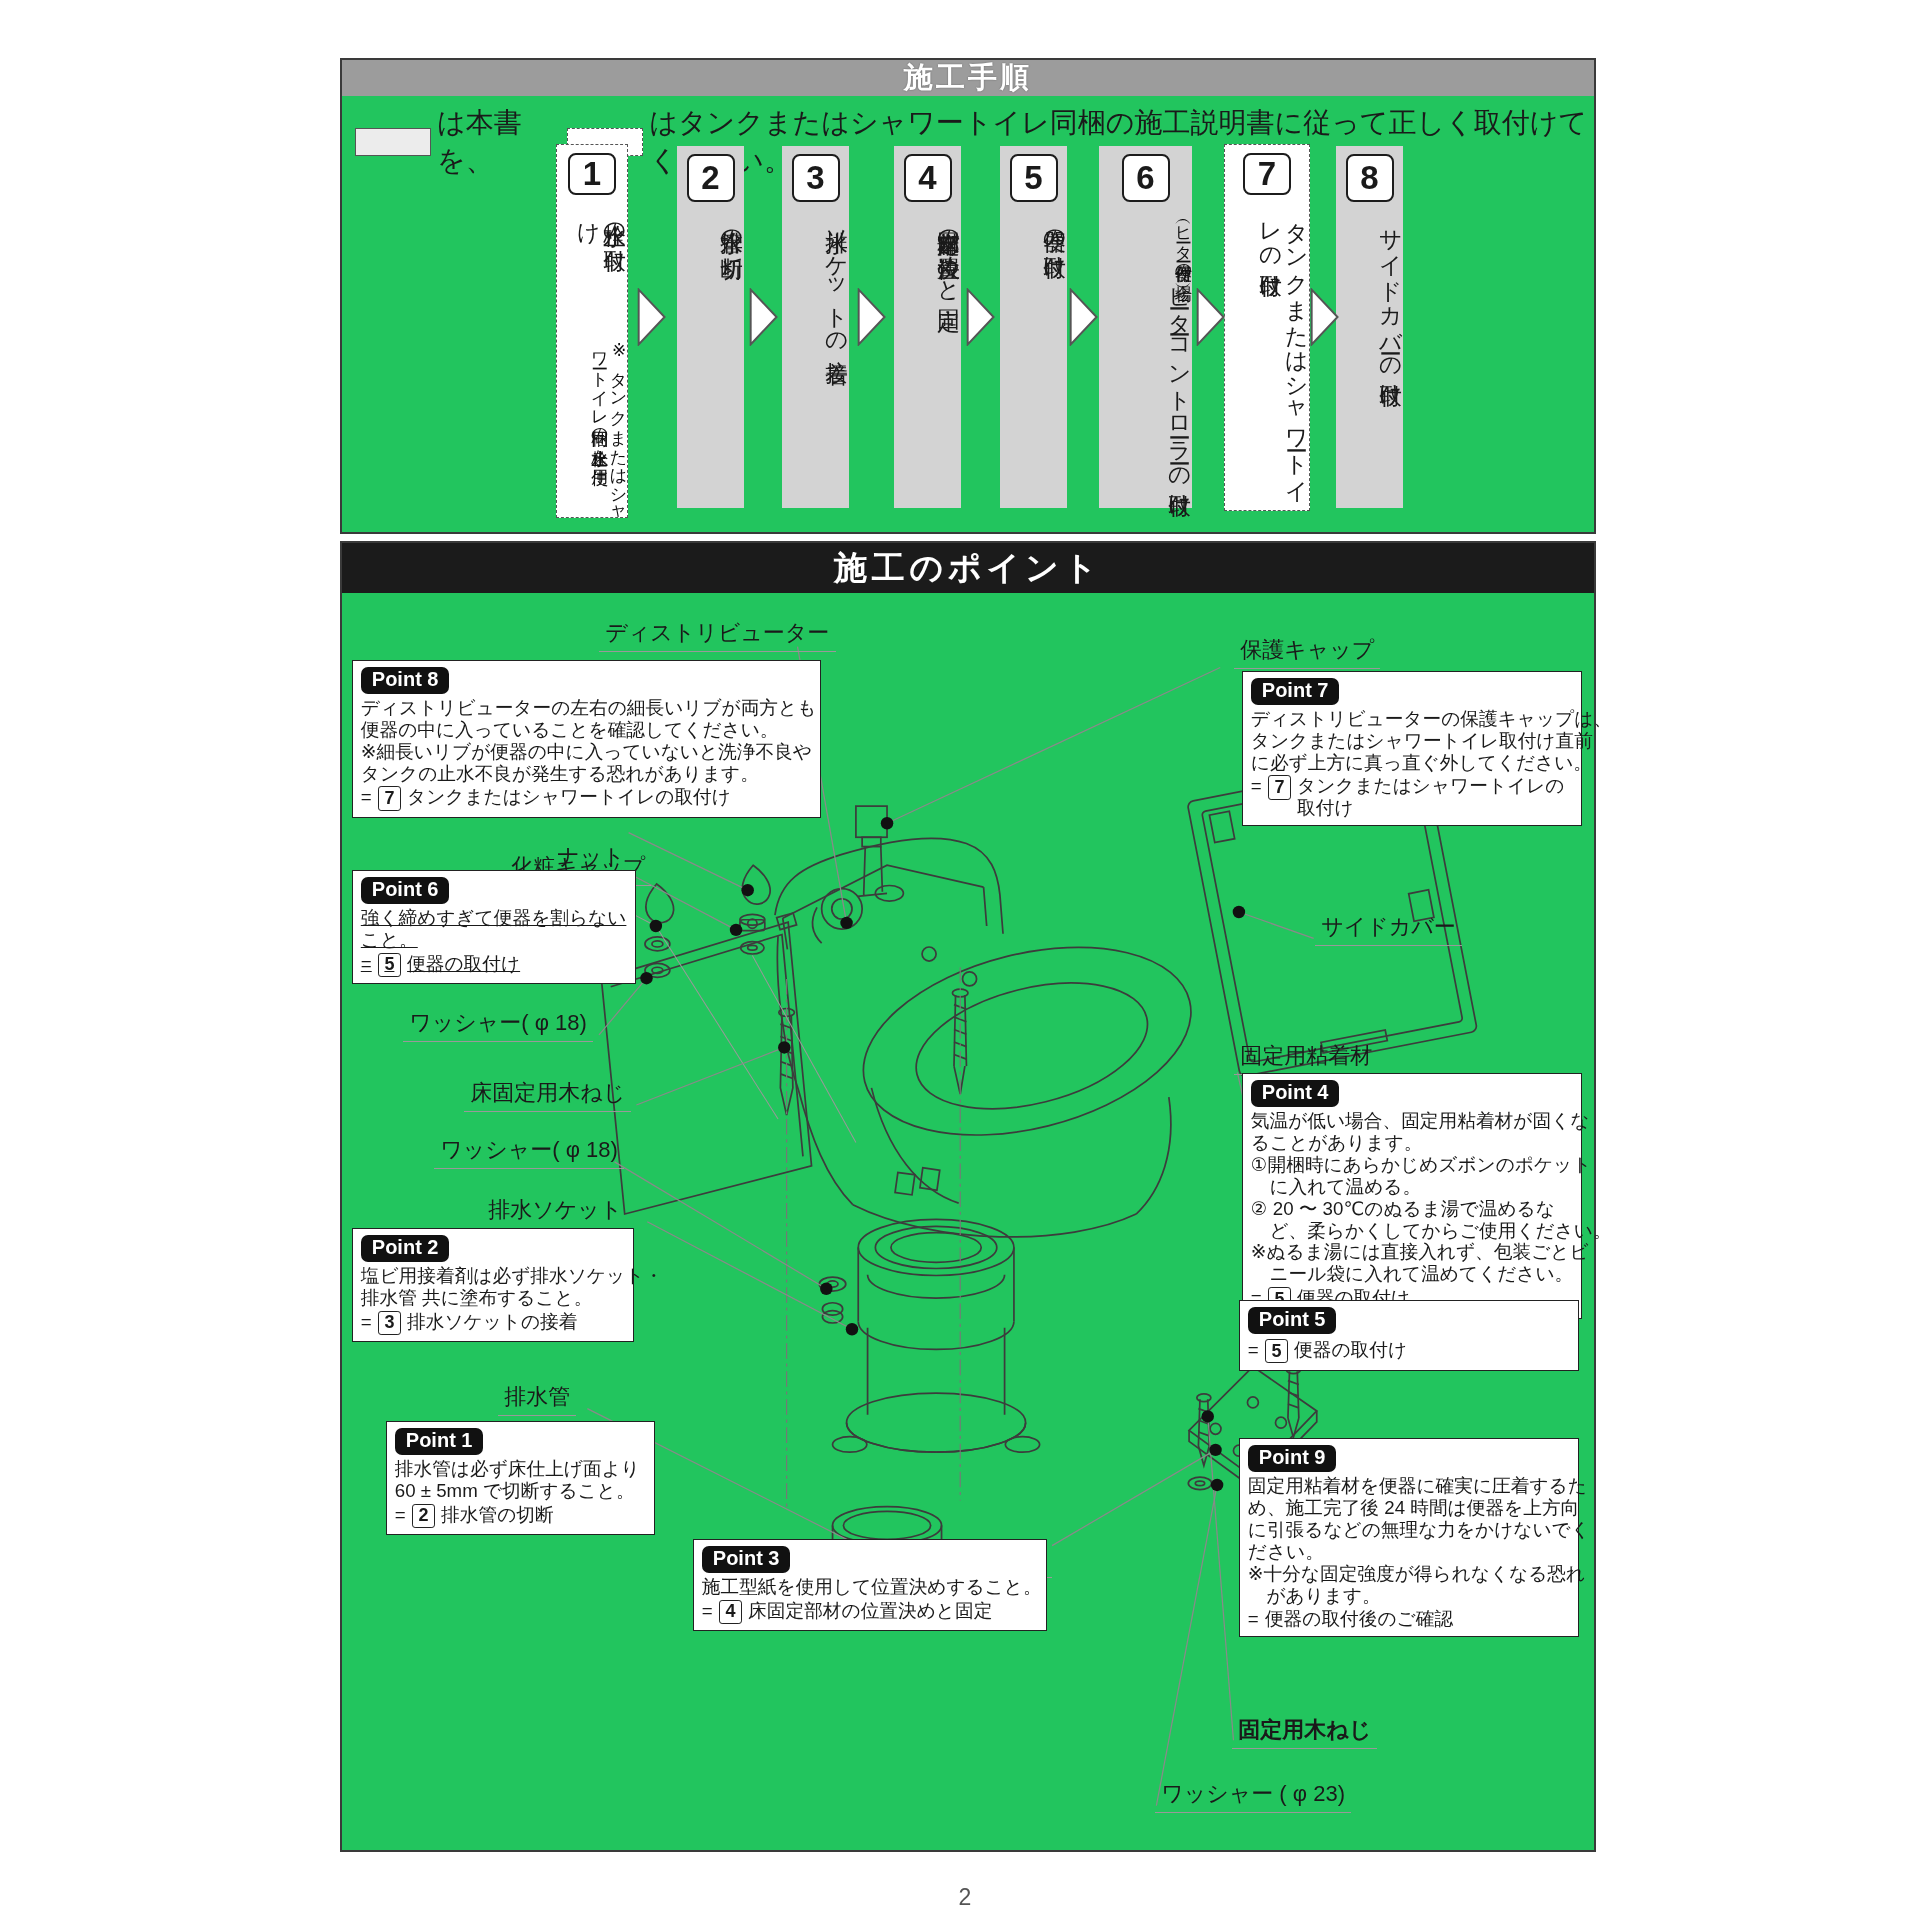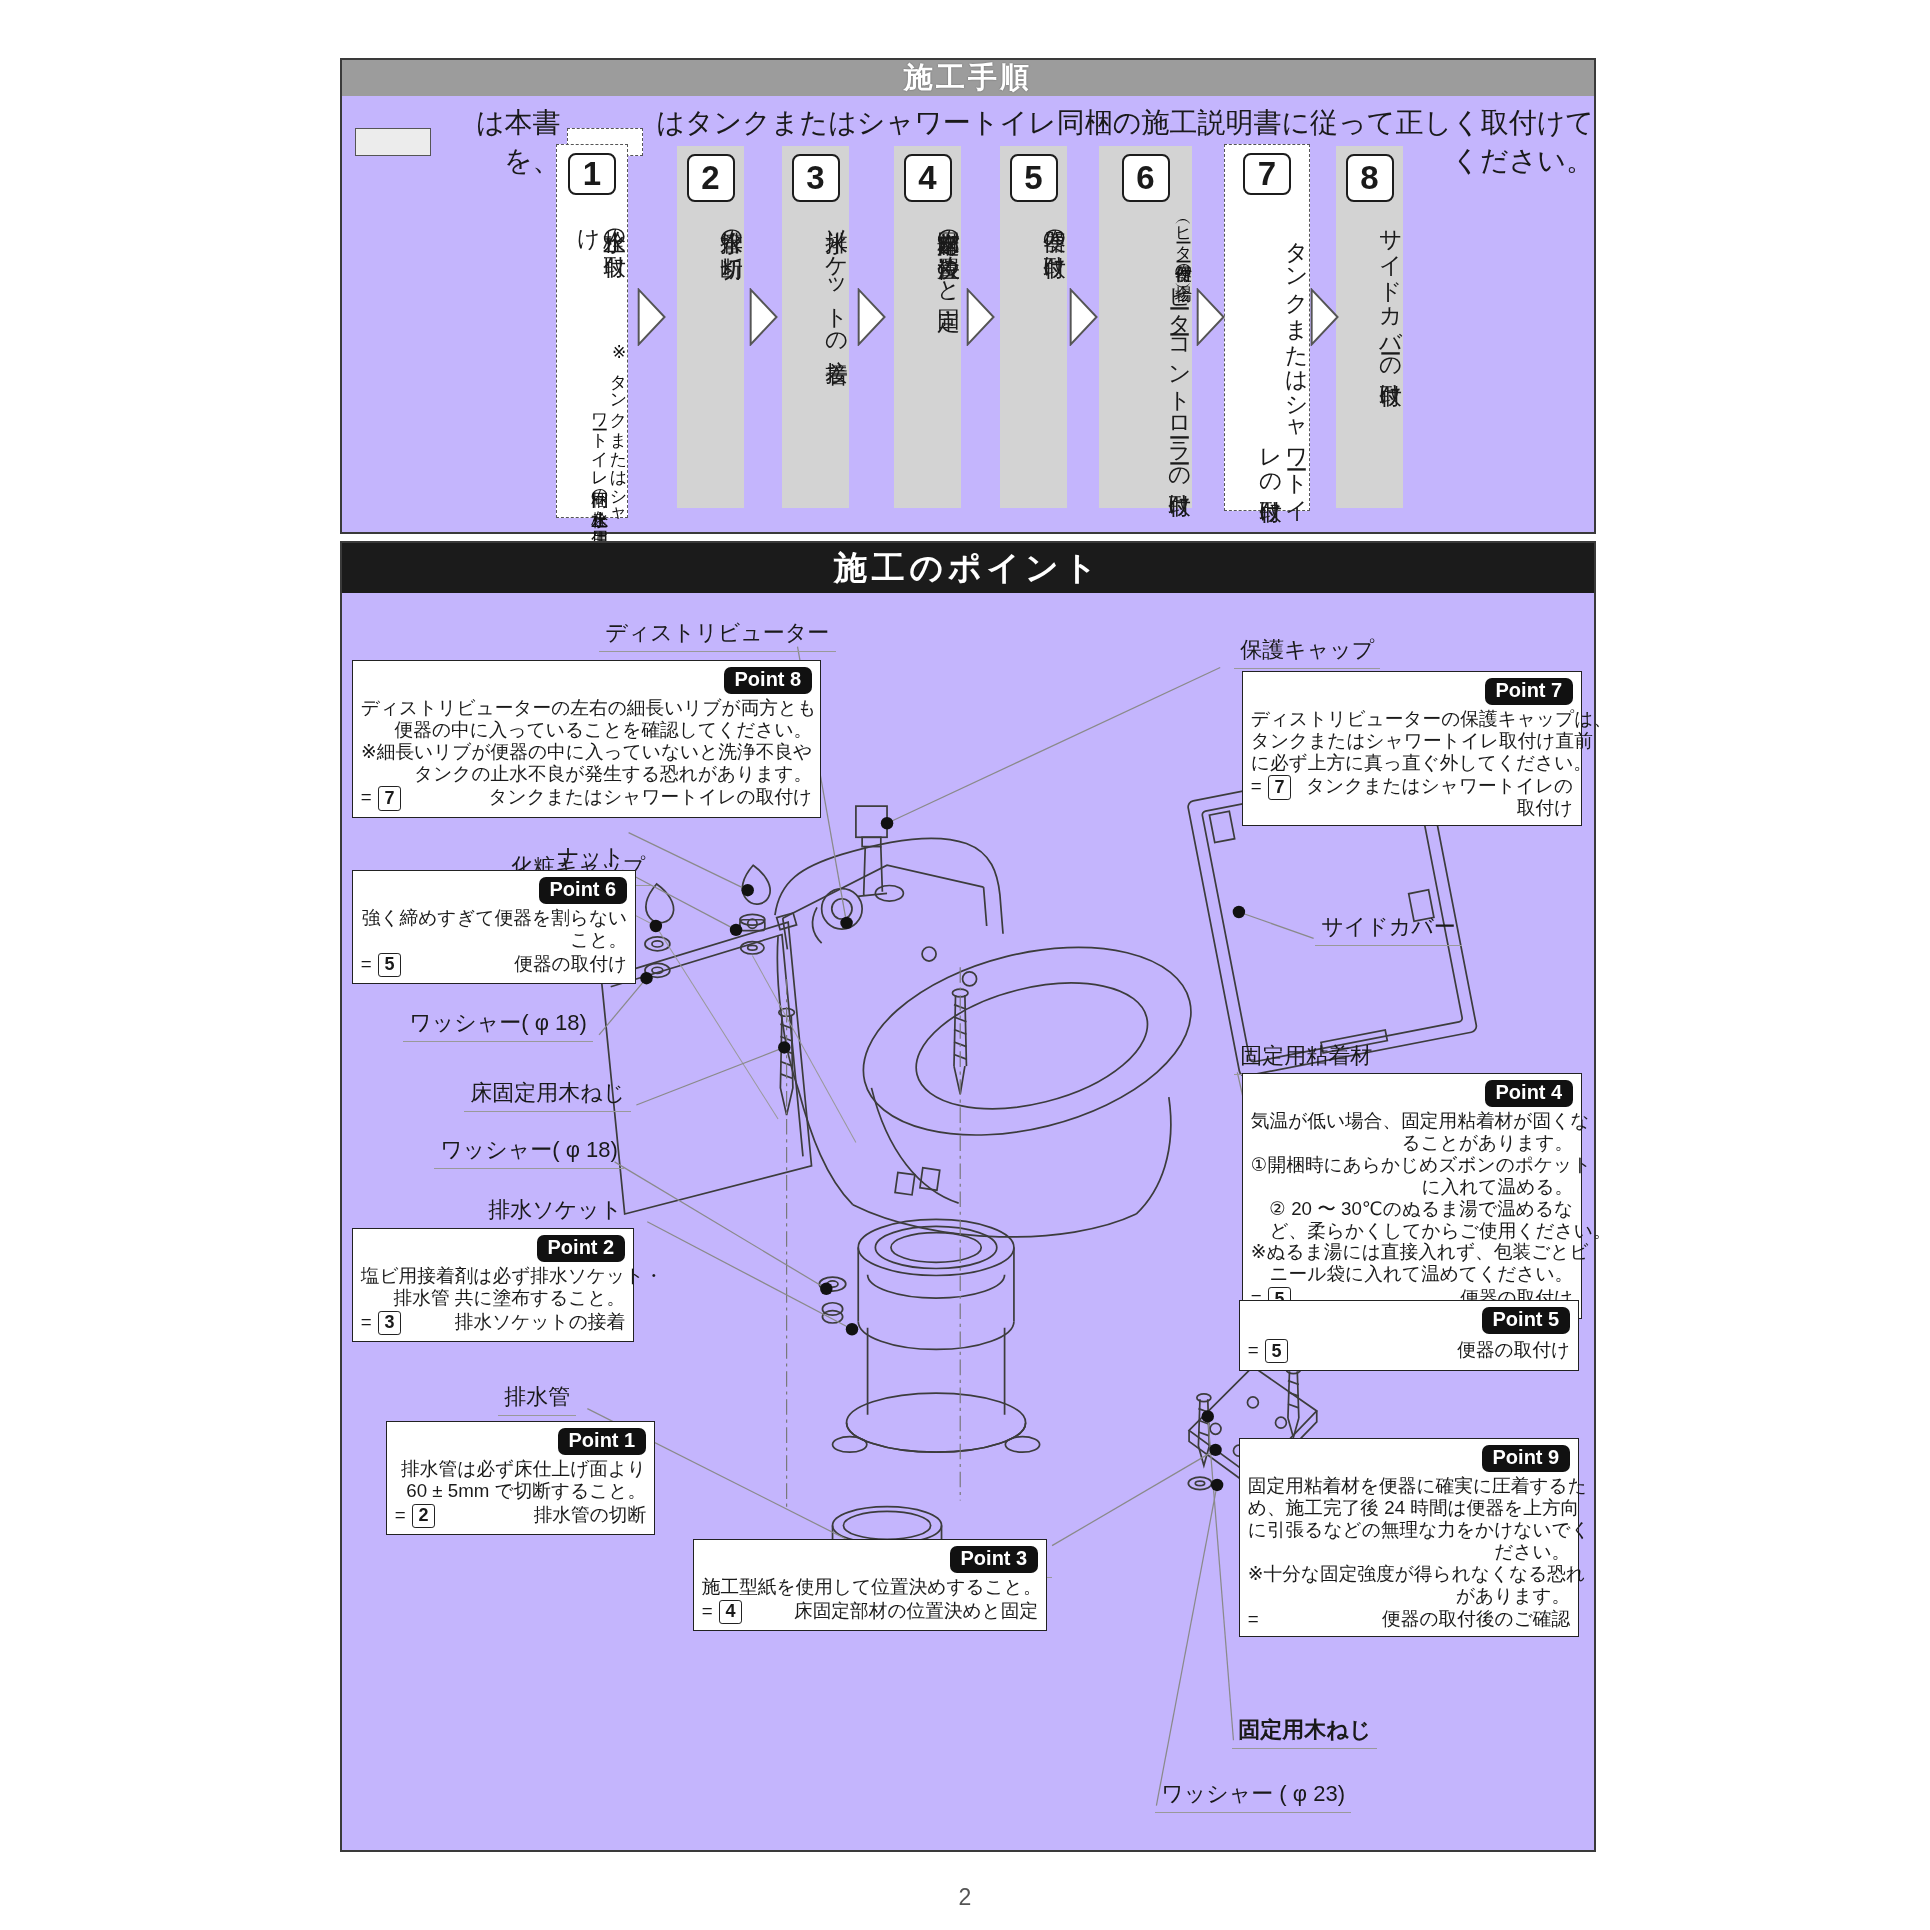--- a/index.html
+++ b/index.html
@@ -1,17 +1,17 @@
 <!DOCTYPE html>
 <html style="font-size:12.5px"><head>
 <meta charset="utf-8">
 <style>
   html,body{margin:0;padding:0;background:#fff;}
   body{width:1930px;height:1930px;position:relative;font-family:"Liberation Sans","DejaVu Sans",sans-serif;color:#1a1a1a;}
-  .sec{position:absolute;border:2.3px solid #3a3a3a;background:#c4b5fd;text-align:right;}
+  .sec{position:absolute;border:2.3px solid #3a3a3a;background:#22c55e;}
   .sec-head{position:absolute;left:0;top:0;right:0;display:flex;align-items:center;justify-content:center;font-weight:bold;}
   #sec1-head{height:36px;background:#9c9c9c;color:#fff;font-size:29px;letter-spacing:3.1px;text-shadow:0 0 1.6px rgba(0,0,0,.45);}
   #sec2-head{height:50px;background:#1b1b1b;color:#fff;font-size:33px;letter-spacing:4.7px;}
   
   .legend{position:absolute;left:12.5px;top:44px;display:flex;align-items:center;gap:6.2px;font-size:28px;}
   .lg-box{display:inline-block;width:87px;height:28px;box-sizing:border-box;}
   .lg-box.solid{background:#ececec;border:1.6px solid #555;}
   .lg-box.dashed{background:#fff;border:1.6px dashed #555;}
   
   .step{position:absolute;display:flex;flex-direction:column;align-items:center;box-sizing:border-box;}
@@ -318,21 +318,21 @@
     <span class="ptitle">Point 7</span>
     <div class="pbody">ディストリビューターの保護キャップは、
 タンクまたはシャワートイレ取付け直前
 に必ず上方に真っ直ぐ外してください。</div>
     <div class="pref">
         <span>=</span>
         <span class="pnum refnum">7</span>
         <span class="plbl">タンクまたはシャワートイレの取付け</span>
       </div>
   </div>
-  <div class="point" style="left:10px;top:327px;width:284px;">
+  <div class="point" style="left:10px;top:327px;width:284px;text-decoration:underline;">
     <span class="ptitle">Point 6</span>
     <div class="pbody">強く締めすぎて便器を割らない
 こと。</div>
     <div class="pref">
         <span>=</span>
         <span class="pnum refnum">5</span>
         <span class="plbl">便器の取付け</span>
       </div>
   </div>
   <div class="point" style="left:10px;top:685px;width:282px;">

